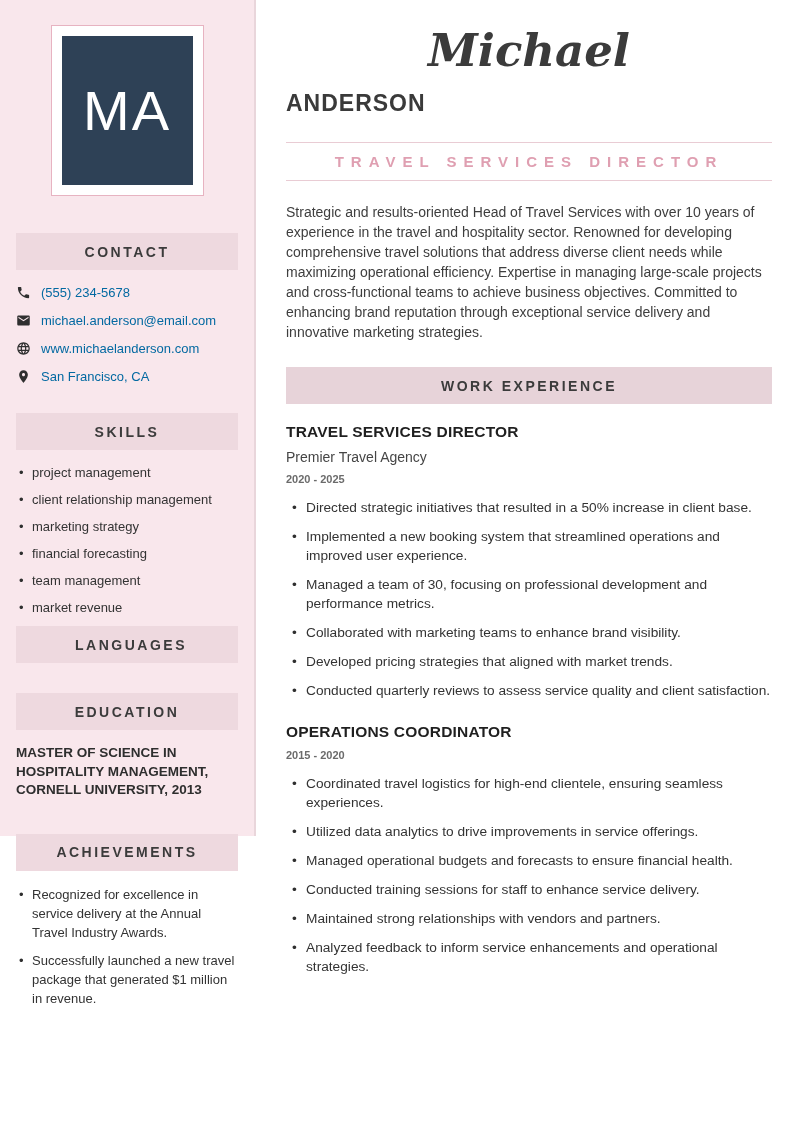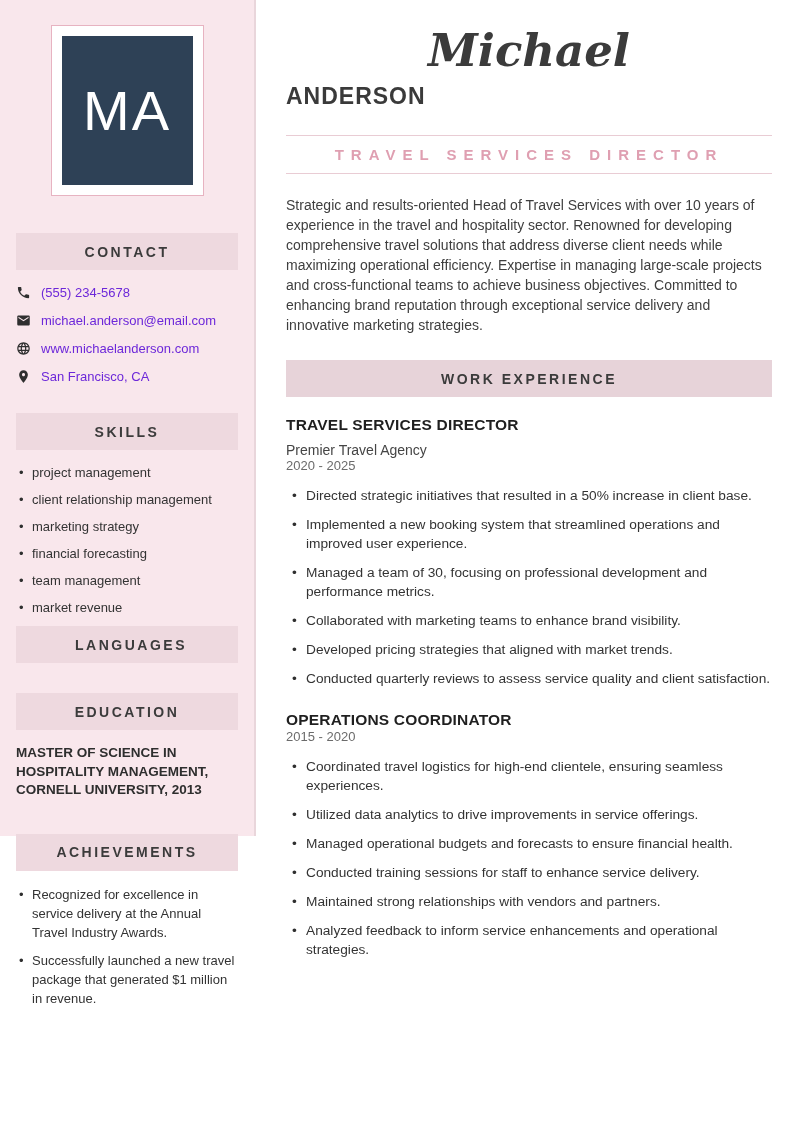--- a/index.html
+++ b/index.html
@@ -26,45 +26,45 @@
     font-size:56px;font-weight:500;letter-spacing:2px;}
   .side-title{margin:0 16px;height:37px;background:var(--sidebar-bar-bg);display:flex;align-items:center;justify-content:center;
     font-size:14px;font-weight:bold;letter-spacing:2.5px;color:#3b3b3b;}
   .side-section.contact .side-title{margin-top:37px;}
   .side-section.skills .side-title{margin-top:29px;}
   .side-section.languages .side-title{padding-left:8px;}
   .side-section.education .side-title{margin-top:30px;}
   .side-section.achievements .side-title{margin-top:34px;}
 
   .contact-list{margin:15px 16px 0;}
-  .contact-item{display:flex;align-items:center;margin-bottom:13px;font-size:13px;color:#6d28d9;}
+  .contact-item{display:flex;align-items:center;margin-bottom:13px;font-size:13px;color:#0369a1;}
   .cicon{width:15px;height:15px;margin-right:10px;flex-shrink:0;display:inline-flex;}
   .cicon svg{width:15px;height:15px;fill:#2f2f2f;}
 
   ul.side-list{margin:14px 16px 0;list-style:none;}
   ul.side-list li{position:relative;padding-left:16px;font-size:13px;color:#333;margin-bottom:10px;line-height:17px;}
   ul.side-list li::before{content:"•";position:absolute;left:3px;top:0;color:#2f2f2f;}
   ul.side-list.spaced li{margin-bottom:9px;line-height:19px;}
 
   .edu-text{margin:14px 16px 0;font-size:13.5px;font-weight:bold;line-height:18.5px;color:#2e2e2e;}
 
   
   .main{flex:1;padding:26px 28px 0 30px;}
   .first-name{font-family:"DejaVu Serif",serif;font-style:italic;font-weight:600;font-size:45px;line-height:50px;color:#3b3b3b;text-align:center;}
-  .last-name{font-size:23px;font-weight:bold;letter-spacing:1px;color:#3a3a3a;margin-top:7px;}
+  .last-name{font-size:23px;font-weight:bold;letter-spacing:1px;color:#3a3a3a;margin-top:14px;}
   .title-band{margin-top:25px;border-top:1px solid var(--divider);border-bottom:1px solid var(--divider);
     padding:10px 0;text-align:center;color:var(--accent-pink-text);font-size:15px;font-weight:bold;letter-spacing:7px;}
   .summary{margin-top:21px;font-size:14px;line-height:20px;color:#3e3e3e;}
   .exp-bar{margin-top:25px;height:37px;background:var(--experience-bar-bg);display:flex;align-items:center;justify-content:center;
     font-size:14px;font-weight:bold;letter-spacing:2.5px;color:#3b3b3b;}
   .job{margin-top:19px;}
   .job + .job{margin-top:23px;}
   .job-title{font-size:15.5px;font-weight:bold;color:#1f1f1f;letter-spacing:0.2px;}
   .job-company{margin-top:8px;font-size:14px;color:var(--text-mid);}
-  .job-dates{font-size:13px;color:var(--text-gray);}
+  .job-dates{margin-top:8px;font-size:11px;color:var(--text-gray);font-weight:bold;}
   ul.job-bullets{margin-top:13px;list-style:none;}
   ul.job-bullets li{position:relative;padding-left:20px;font-size:13.7px;line-height:19px;color:#333;margin-bottom:10px;}
   ul.job-bullets li::before{content:"•";position:absolute;left:6px;top:0;color:#2f2f2f;}
 </style>
 </head>
 <body>
 
 <div class="page">
 
   <aside class="sidebar">

